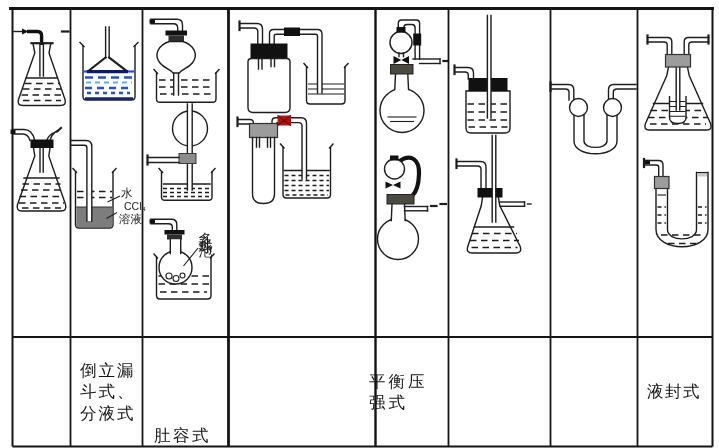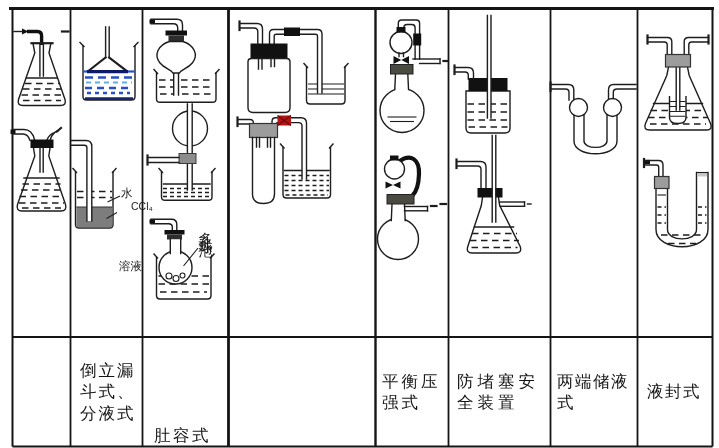--- a/index.html
+++ b/index.html
@@ -17,22 +17,22 @@
   .grid{stroke:#151515;fill:none;}
   .lnw{stroke:#1d1d1d;stroke-width:1.4;fill:#fff;}
   
   .label-cell{position:absolute;top:338px;height:108px;display:flex;flex-direction:column;
               justify-content:center;align-items:flex-start;color:#141414;font-size:16.5px;
               letter-spacing:2px;line-height:21.5px;}
   .label-cell span{display:block;white-space:nowrap;}
   
   .anno{position:absolute;color:#1a1a1a;white-space:nowrap;}
   .anno-water{left:121px;top:186px;font-size:11.5px;}
-  .anno-ccl4{left:131px;top:200px;font-size:10.5px;}
-  .anno-solution{left:119px;top:212px;font-size:11.5px;margin-top:47px;}
+  .anno-ccl4{left:124px;top:200px;font-size:10.5px;}
+  .anno-solution{left:119px;top:212px;font-size:11.5px;}
   .anno-porous{left:197px;top:221px;font-size:14px;letter-spacing:4px;
                writing-mode:vertical-rl;text-orientation:upright;height:90px;}
 </style>
 </head>
 <body>
 
 <div class="canvas">
 
 <svg width="719" height="448" viewBox="0 0 719 448">
 
@@ -330,29 +330,21 @@
 <div class="anno anno-porous">多孔球泡</div>
 
 <div class="label-cell" style="left:73px;width:70px;padding-left:7px;">
   <span>倒立漏</span>
   <span>斗式、</span>
   <span>分液式</span>
 </div>
 <div class="label-cell" style="left:143px;width:84px;padding-left:11px;letter-spacing:2.5px;justify-content:flex-end;">
   <span>肚容式</span>
 </div>
-<div class="label-cell" style="left:376px;width:71px;padding-left:6px;letter-spacing:3px;">
+<div class="label-cell" style="left:363px;width:71px;padding-left:6px;letter-spacing:3px;">
   <span>平衡压</span>
   <span>强式</span>
 </div>
-<div class="label-cell" style="left:449px;width:100px;padding-left:8px;letter-spacing:4px;">
-  <span>防堵塞安</span>
-  <span>全装置</span>
-</div>
-<div class="label-cell" style="left:551px;width:85px;padding-left:6px;letter-spacing:1.5px;">
-  <span>两端储液</span>
-  <span>式</span>
-</div>
 <div class="label-cell" style="left:638px;width:74px;padding-left:9px;letter-spacing:1.5px;">
   <span>液封式</span>
 </div>
 
 </div>
 
 </body></html>

